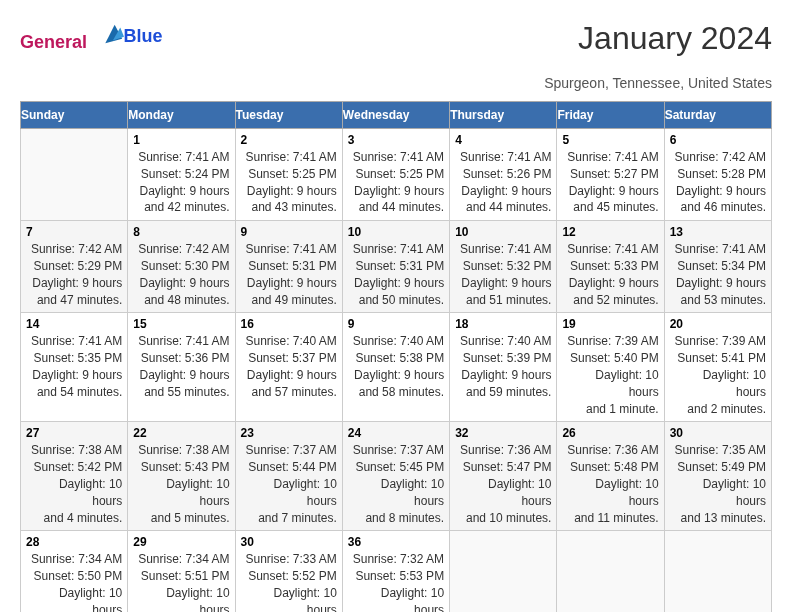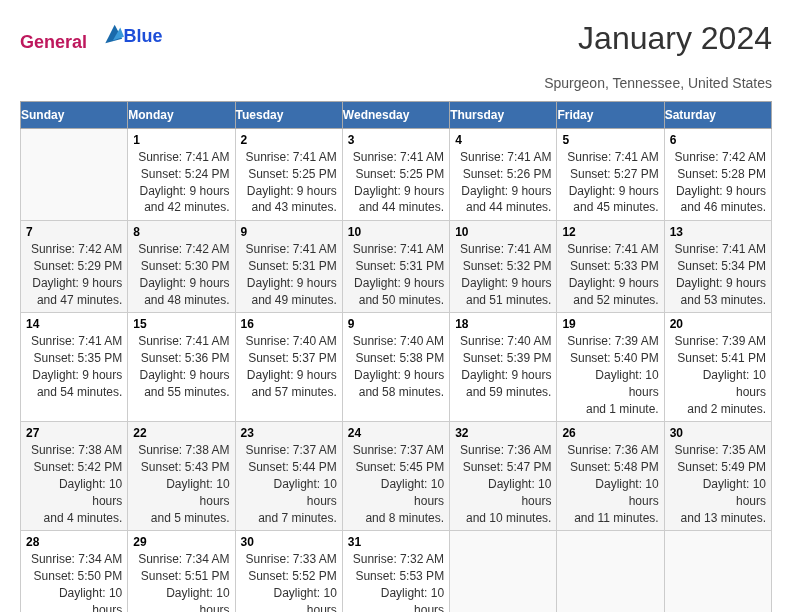--- a/index.html
+++ b/index.html
@@ -248,21 +248,21 @@
         </td>
         <td>
           <span class="day-number">29</span>
           <div class="day-info">Sunrise: 7:34 AM<br>Sunset: 5:51 PM<br>Daylight: 10 hours<br>and 17 minutes.</div>
         </td>
         <td>
           <span class="day-number">30</span>
           <div class="day-info">Sunrise: 7:33 AM<br>Sunset: 5:52 PM<br>Daylight: 10 hours<br>and 18 minutes.</div>
         </td>
         <td>
-          <span class="day-number">31</span>
+          <span class="day-number">36</span>
           <div class="day-info">Sunrise: 7:32 AM<br>Sunset: 5:53 PM<br>Daylight: 10 hours<br>and 20 minutes.</div>
         </td>
         <td class="empty-cell"></td>
         <td class="empty-cell"></td>
         <td class="empty-cell"></td>
       </tr>
     </tbody>
 </table>
 
 </body></html>

